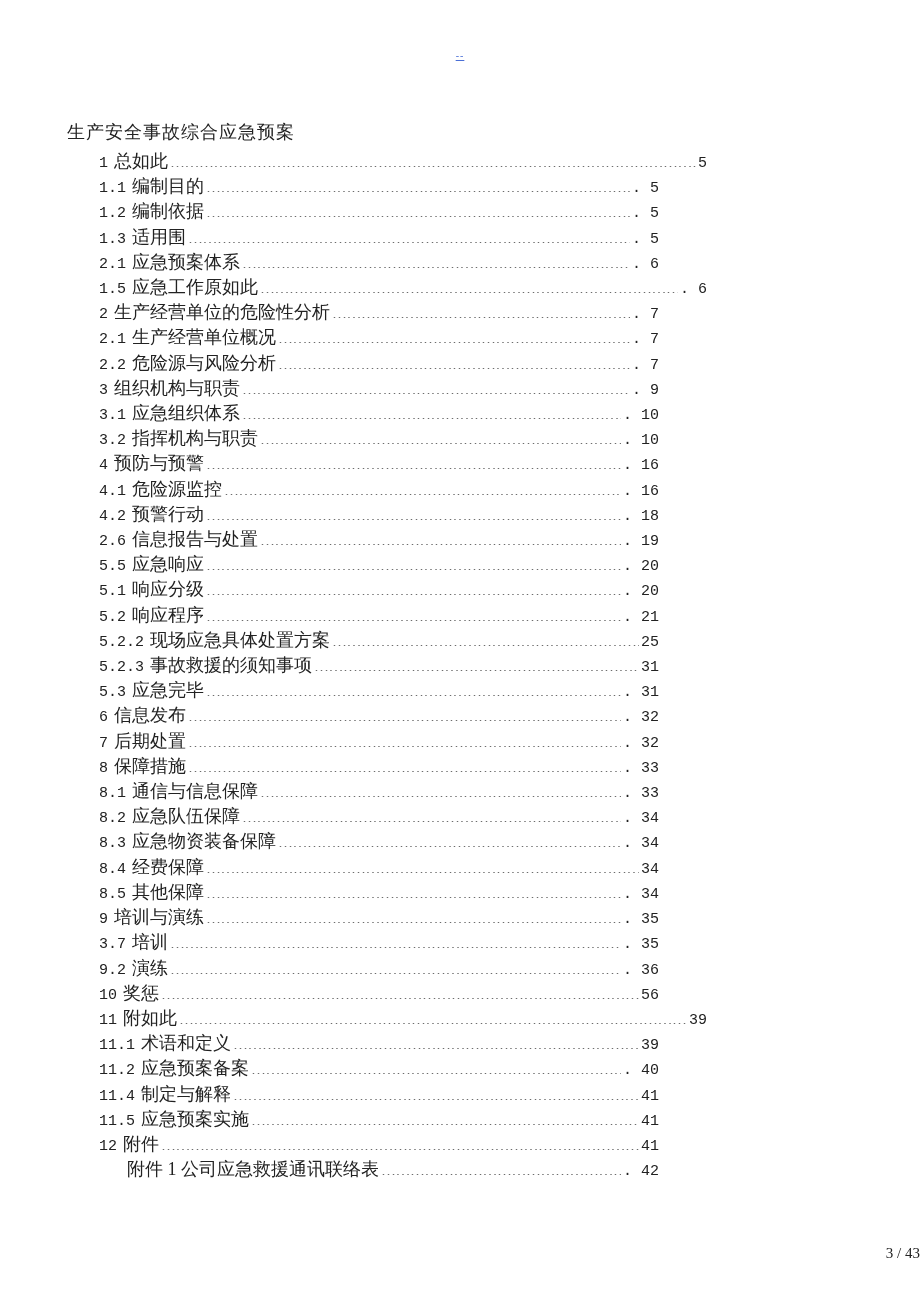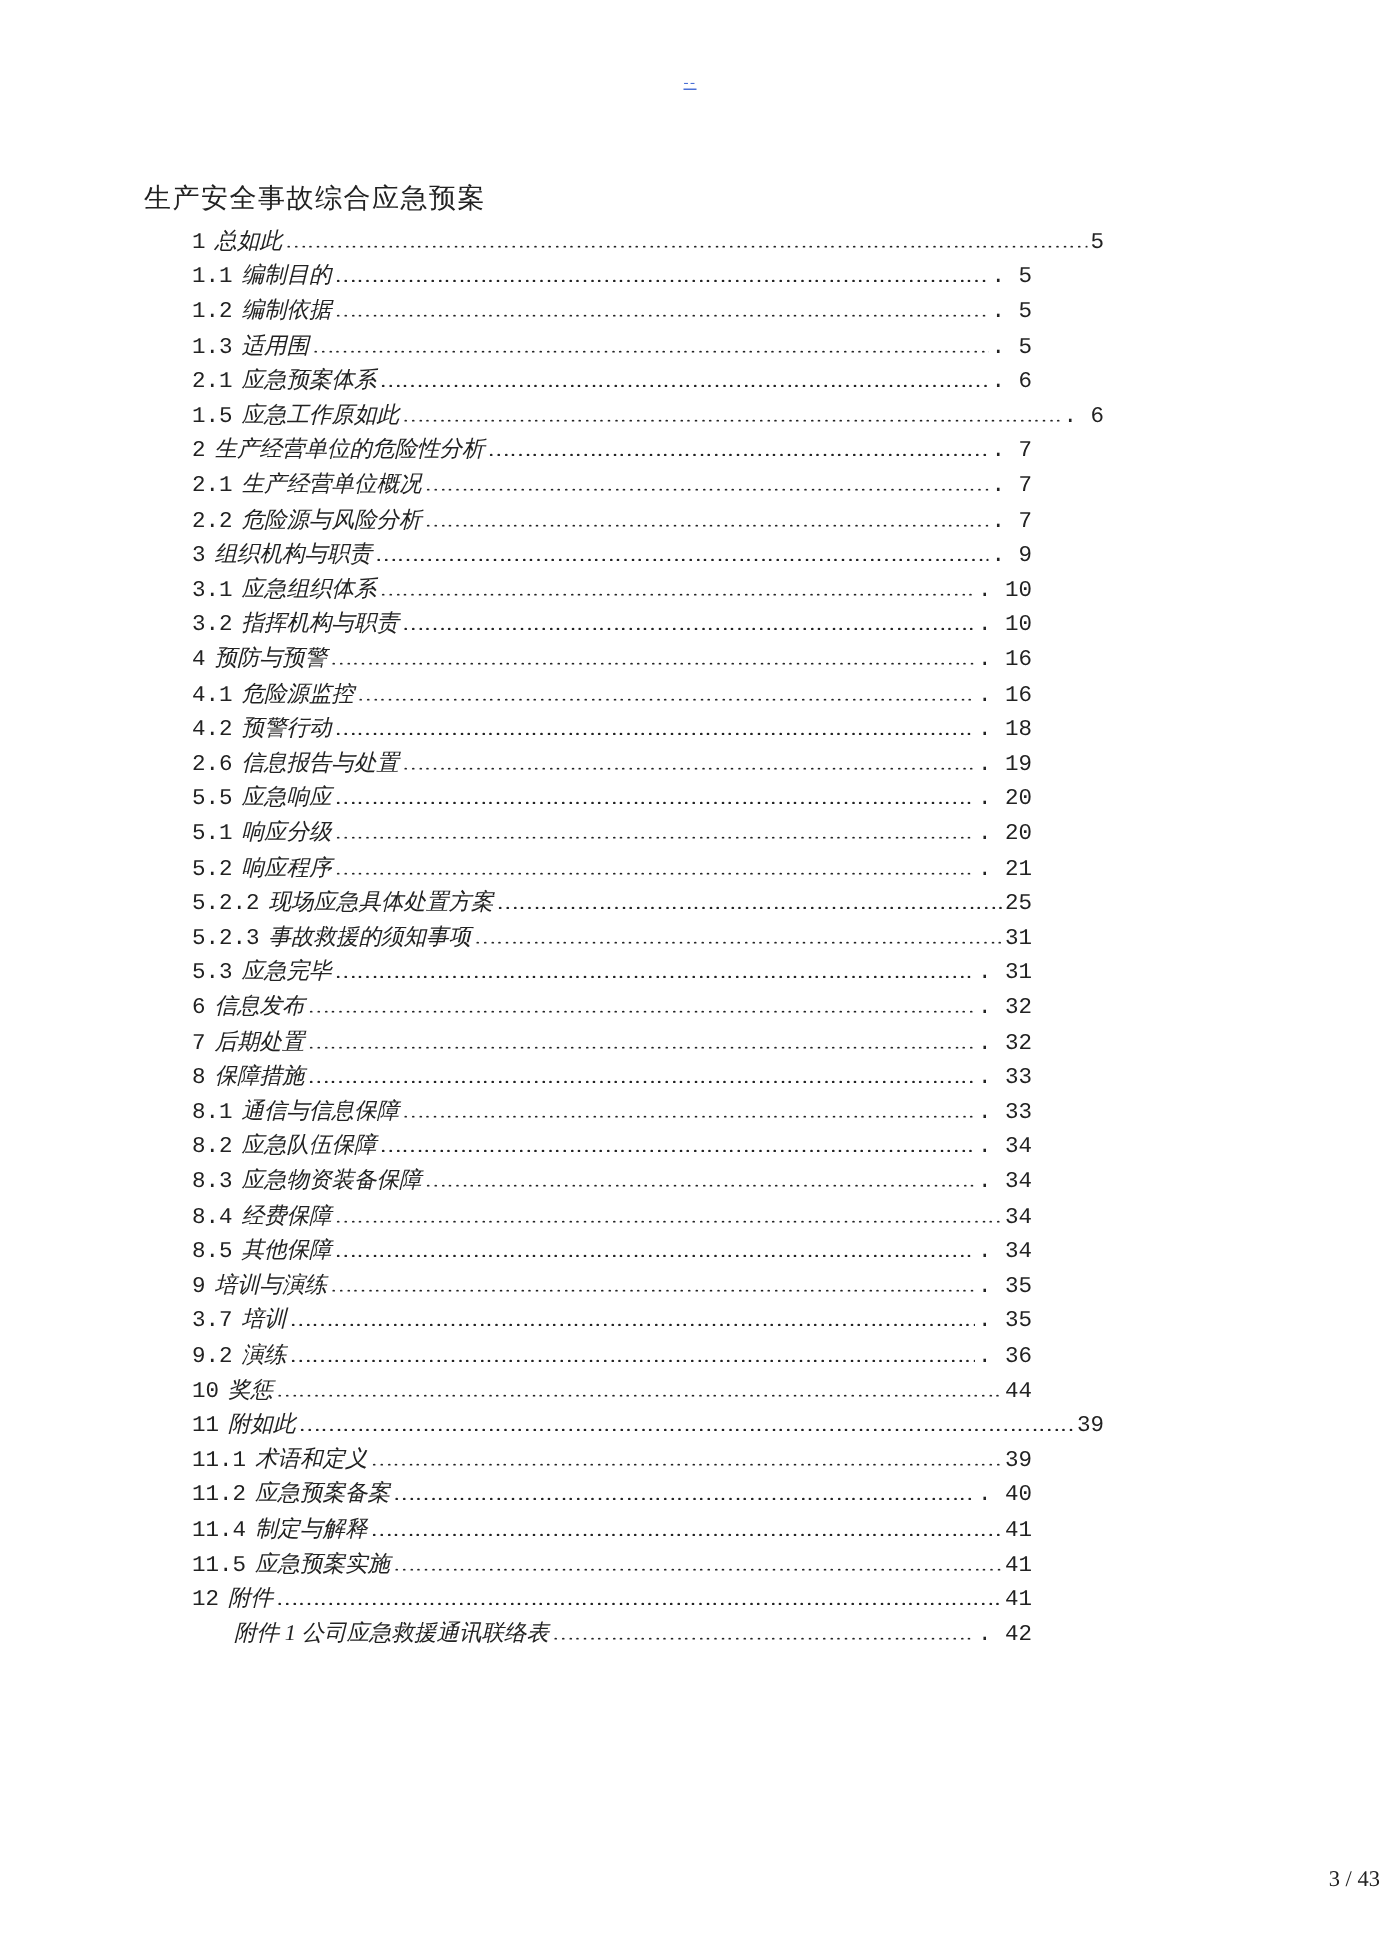--- a/index.html
+++ b/index.html
@@ -20,21 +20,21 @@
     position: absolute;
     top: 50px;
     left: 50%;
     transform: translateX(-50%);
     font-size: 10px;
     letter-spacing: 1px;
     color: #4a6fd6;
     text-decoration: underline;
   }
   .content {
-    margin: 70px 148px 0 96px;
+    margin: 70px 148px 0 67px;
   }
   .title {
     font-family: "KaiTi", "STKaiti", "Kaiti SC", serif;
     font-size: 18px;
     color: #222;
     margin: 0 0 6px 0;
     letter-spacing: 1px;
   }
   .toc {
     list-style: none;
@@ -54,22 +54,21 @@
   .toc li.long { width: 608px; }
   .toc li.indent { padding-left: 28px; width: 532px; text-align: right; }
   .num {
     font-family: "Courier New", monospace;
     font-size: 15px;
     margin-right: 6px;
     white-space: pre;
   }
   .label {
     font-family: "KaiTi", "STKaiti", "Kaiti SC", serif;
-    font-size: 15px;
-    font-style: italic;
+    font-size: 18px;
   }
   .leader {
     flex: 1;
     overflow: hidden;
     position: relative;
     height: 1em;
     margin: 0 2px;
   }
   .leader::after {
     content: "……………………………………………………………………………………………………………………………………………………………………";
@@ -301,21 +300,21 @@
         <li>
           <span class="num">9.2</span>
           <span class="label">演练</span>
           <span class="leader"></span>
           <span class="pg">. 36</span>
         </li>
         <li>
           <span class="num">10</span>
           <span class="label">奖惩</span>
           <span class="leader"></span>
-          <span class="pg">44</span>
+          <span class="pg">56</span>
         </li>
         <li class="long">
           <span class="num">11</span>
           <span class="label">附如此</span>
           <span class="leader"></span>
           <span class="pg">39</span>
         </li>
         <li>
           <span class="num">11.1</span>
           <span class="label">术语和定义</span>

